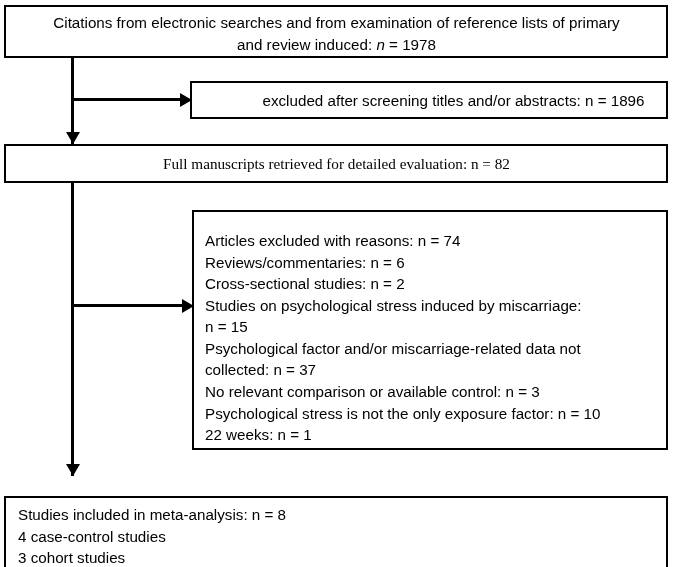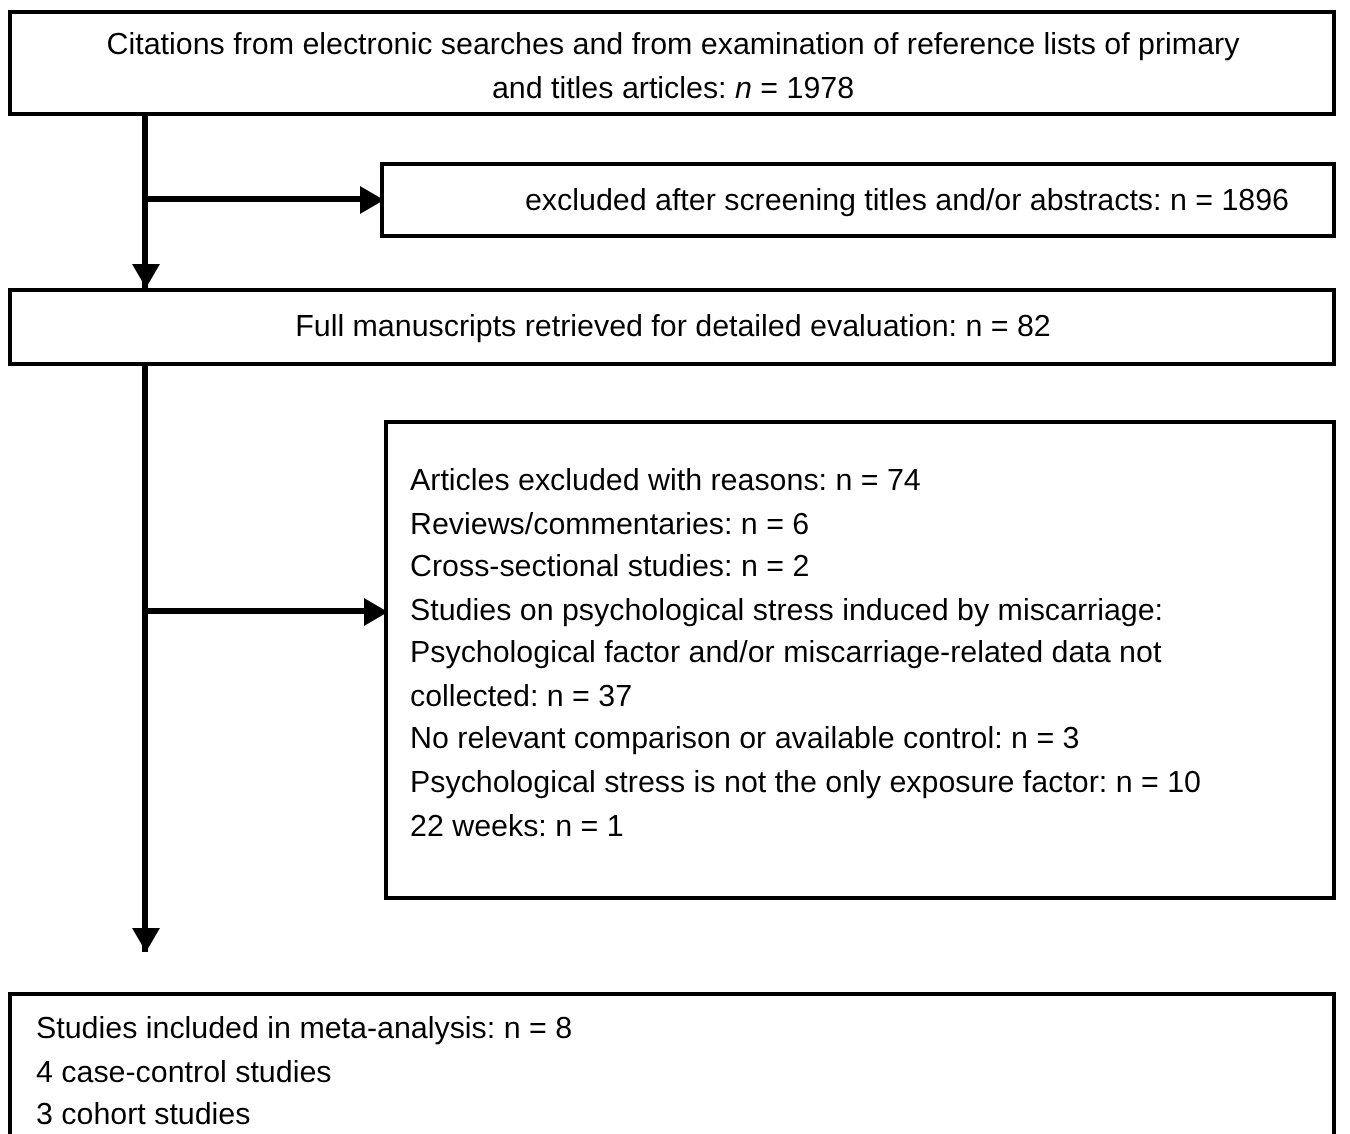--- a/index.html
+++ b/index.html
@@ -64,52 +64,53 @@
   .ital { font-style: italic; }
 </style>
 </head>
 <body>
 
 <div id="flowchart">
 
   <div class="box center" style="left:4px; top:5px; width:664px; height:53px;">
     <div class="box-inner">
       <div>Citations from electronic searches and from examination of reference lists of primary</div>
-      <div><span>and titles articles: </span><span class="ital">n</span><span> = 1978</span></div>
+      <div><span>and review induced: </span><span class="ital">n</span><span> = 1978</span></div>
     </div>
   </div>
 
   <div class="line vline" style="left:71px; top:58px; width:3px; height:86px;"></div>
 
   <div class="line hline" style="left:71px; top:98px; width:111px; height:3px;"></div>
   <div class="arrowhead arrow-right" style="left:180px; top:92.5px;"></div>
 
   <div class="arrowhead arrow-down" style="left:65.5px; top:132px;"></div>
 
   <div class="box center" style="left:190px; top:81px; width:478px; height:38px;padding-left:48px;">
     <div class="box-inner" style="padding-top:7px;">excluded after screening titles and/or abstracts: n = 1896</div>
   </div>
 
-  <div class="box center" style="left:4px; top:144px; width:664px; height:39px;">
+  <div class="box center" style="left:4px; top:144px; width:664px; height:39px;font-family:Liberation Serif, serif;">
     <div class="box-inner" style="padding-top:7px;">Full manuscripts retrieved for detailed evaluation: n = 82</div>
   </div>
 
   <div class="line vline" style="left:71px; top:183px; width:3px; height:293px;"></div>
 
   <div class="line hline" style="left:71px; top:304px; width:113px; height:3px;"></div>
   <div class="arrowhead arrow-right" style="left:182px; top:298.5px;"></div>
 
   <div class="arrowhead arrow-down" style="left:65.5px; top:464px;"></div>
 
   <div class="box left" style="left:192px; top:210px; width:476px; height:240px;">
     <div class="box-inner" style="padding-top:18px;">
       <div>Articles excluded with reasons: n = 74</div>
       <div>Reviews/commentaries: n = 6</div>
       <div>Cross-sectional studies: n = 2</div>
       <div>Studies on psychological stress induced by miscarriage:</div>
+      <div>n = 15</div>
       <div>Psychological factor and/or miscarriage-related data not</div>
       <div>collected: n = 37</div>
       <div>No relevant comparison or available control: n = 3</div>
       <div>Psychological stress is not the only exposure factor: n = 10</div>
       <div>22 weeks: n = 1</div>
     </div>
   </div>
 
   <div class="box left" style="left:4px; top:496px; width:664px; height:86px;">
     <div class="box-inner" style="padding-top:6px; padding-left:12px;">

